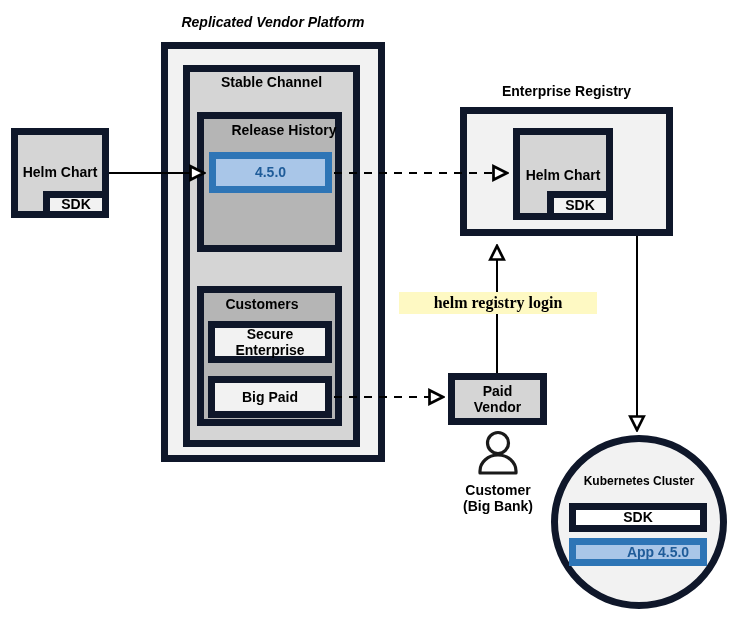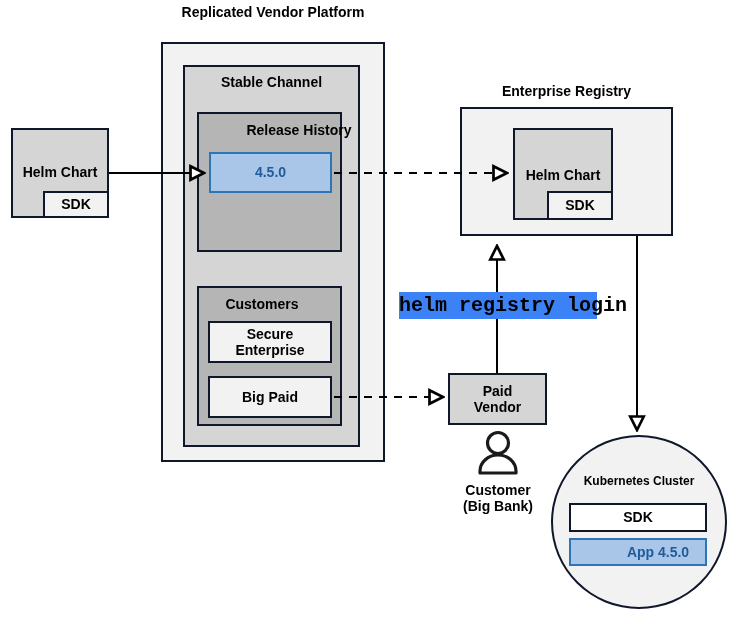--- a/index.html
+++ b/index.html
@@ -1,51 +1,51 @@
 <!DOCTYPE html>
 <html><head>
 <meta charset="utf-8">
 <style>
   html,body{margin:0;padding:0;background:#fff;}
   #canvas{
     position:relative;width:747px;height:634px;background:#ffffff;
     font-family:"Liberation Sans",sans-serif;color:#000;overflow:hidden;
   }
-  .box{position:absolute;box-sizing:border-box;border:2px solid #0f172a;}
+  .box{position:absolute;box-sizing:border-box;border:7px solid #0f172a;}
   .lbl{
     position:absolute;font-weight:bold;font-size:14px;line-height:1.15;
     text-align:center;white-space:pre-line;color:#000;
   }
   .center-lbl{display:flex;align-items:center;justify-content:center;}
   .fill-light{background:#f2f2f2;}
   .fill-mid{background:#d5d5d5;}
   .fill-dark{background:#b5b5b5;}
   .fill-white{background:#ffffff;}
   .fill-blue{background:#a9c6e8;border-color:#2e75b6;color:#1f5c99;}
   .mono-cmd{
-    position:absolute;z-index:6;font-family:Liberation Mono, monospace;
-    font-weight:bold;font-size:20px;text-align:center;background:#3b82f6;
+    position:absolute;z-index:6;font-family:Liberation Serif, serif;
+    font-weight:bold;font-size:16px;text-align:center;background:#fef9c3;
     padding:2px 0;white-space:nowrap;
   }
   #arrow-layer{position:absolute;left:0;top:0;z-index:5;pointer-events:none;}
   .circle{border-radius:50%;}
 </style>
 </head>
 <body>
 
 <div id="canvas">
 
-  <div class="lbl" style="left:161px;top:4px;width:224px;">Replicated Vendor Platform</div>
+  <div class="lbl" style="left:161px;top:14px;width:224px;font-style:italic;">Replicated Vendor Platform</div>
   <div class="box fill-light" style="left:161px;top:42px;width:224px;height:420px;"></div>
 
   <div class="box fill-mid" style="left:183px;top:65px;width:177px;height:382px;"></div>
   <div class="lbl" style="left:183px;top:74px;width:177px;">Stable Channel</div>
 
   <div class="box fill-dark" style="left:197px;top:112px;width:145px;height:140px;"></div>
-  <div class="lbl" style="left:212px;top:122px;width:174px;">Release History</div>
+  <div class="lbl" style="left:197px;top:122px;width:174px;">Release History</div>
 
   <div class="box fill-blue lbl center-lbl" style="left:209px;top:152px;width:123px;height:41px;">4.5.0</div>
 
   <div class="box fill-dark" style="left:197px;top:286px;width:145px;height:140px;"></div>
   <div class="lbl" style="left:197px;top:296px;width:130px;">Customers</div>
 
   <div class="box fill-light lbl center-lbl" style="left:208px;top:321px;width:124px;height:42px;">Secure
 Enterprise</div>
   <div class="box fill-light lbl center-lbl" style="left:208px;top:376px;width:124px;height:42px;">Big Paid</div>
 

